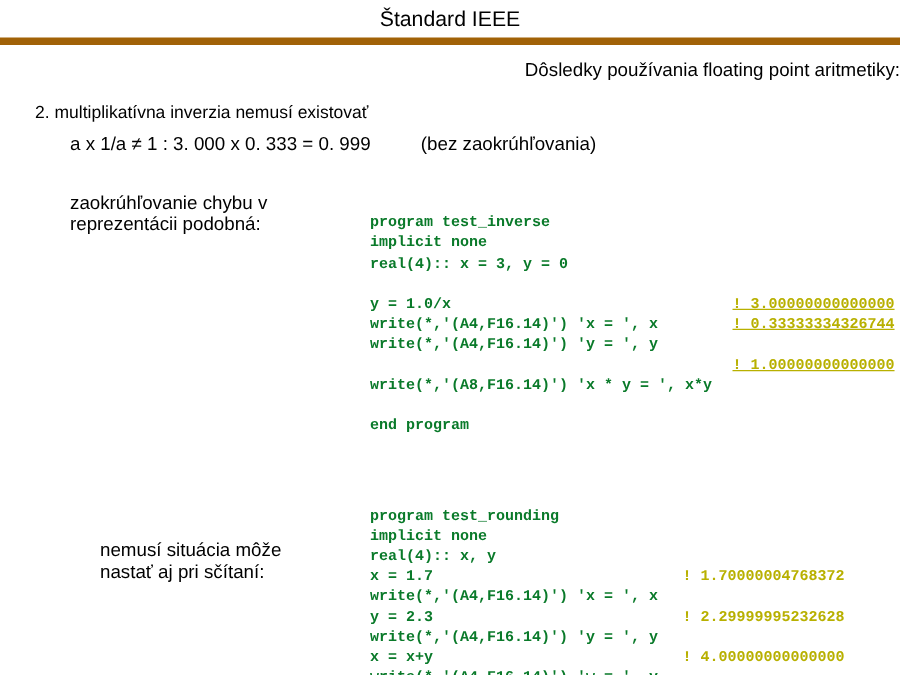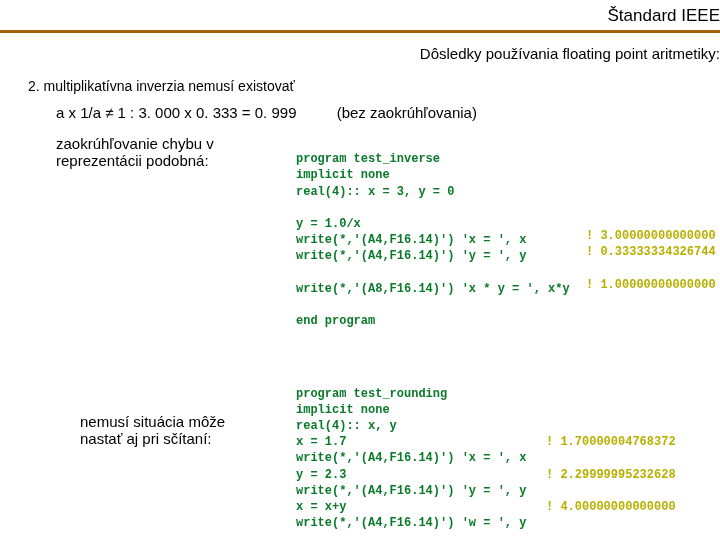--- a/index.html
+++ b/index.html
@@ -6,45 +6,45 @@
   body {
     width: 720px;
     height: 540px;
     background: #fff;
     font-family: Verdana, Geneva, sans-serif;
     font-size: 14px;
     color: #000;
     overflow: hidden;
   }
   .title {
-    text-align: right;
+    text-align: center;
     font-size: 17px;
     padding: 6px 0 4px 0;
-    border-bottom: 3px solid #a16207;
+    border-bottom: 6px solid #a16207;
   }
   .subtitle {
     text-align: right;
     font-size: 15px;
     padding: 12px 0 16px 0;
   }
   .item {
     padding: 0 20px 0 28px;
     font-size: 14px;
   }
   .formula {
     padding: 10px 0 0 56px;
     font-size: 15px;
   }
   .formula .note { margin-left: 36px; }
   .row {
     display: flex;
     align-items: flex-start;
     padding: 0 20px 0 56px;
   }
-  .row1 { margin-top: 14px; }
+  .row1 { margin-top: 30px; }
   .row2 { margin-top: 24px; }
   .label {
     font-size: 15px;
     width: 240px;
     flex-shrink: 0;
   }
   .row2 .label {
     margin-top: 44px;
     padding-left: 24px;
     width: 240px;
@@ -56,23 +56,24 @@
     color: #0a7a2a;
     font-weight: bold;
     white-space: pre;
     flex: 1;
     position: relative;
   }
   .code.row2code { margin-left: 0; }
   .outcol {
     position: absolute;
     left: 290px;
-    top: 12px;
+    top: 0;
     color: #b8b000;
     font-weight: bold;
+    text-decoration: underline;
   }
   .out2 {
     position: absolute;
     left: 250px;
     top: 0;
     color: #b8b000;
     font-weight: bold;
   }
 </style>
 </head>

